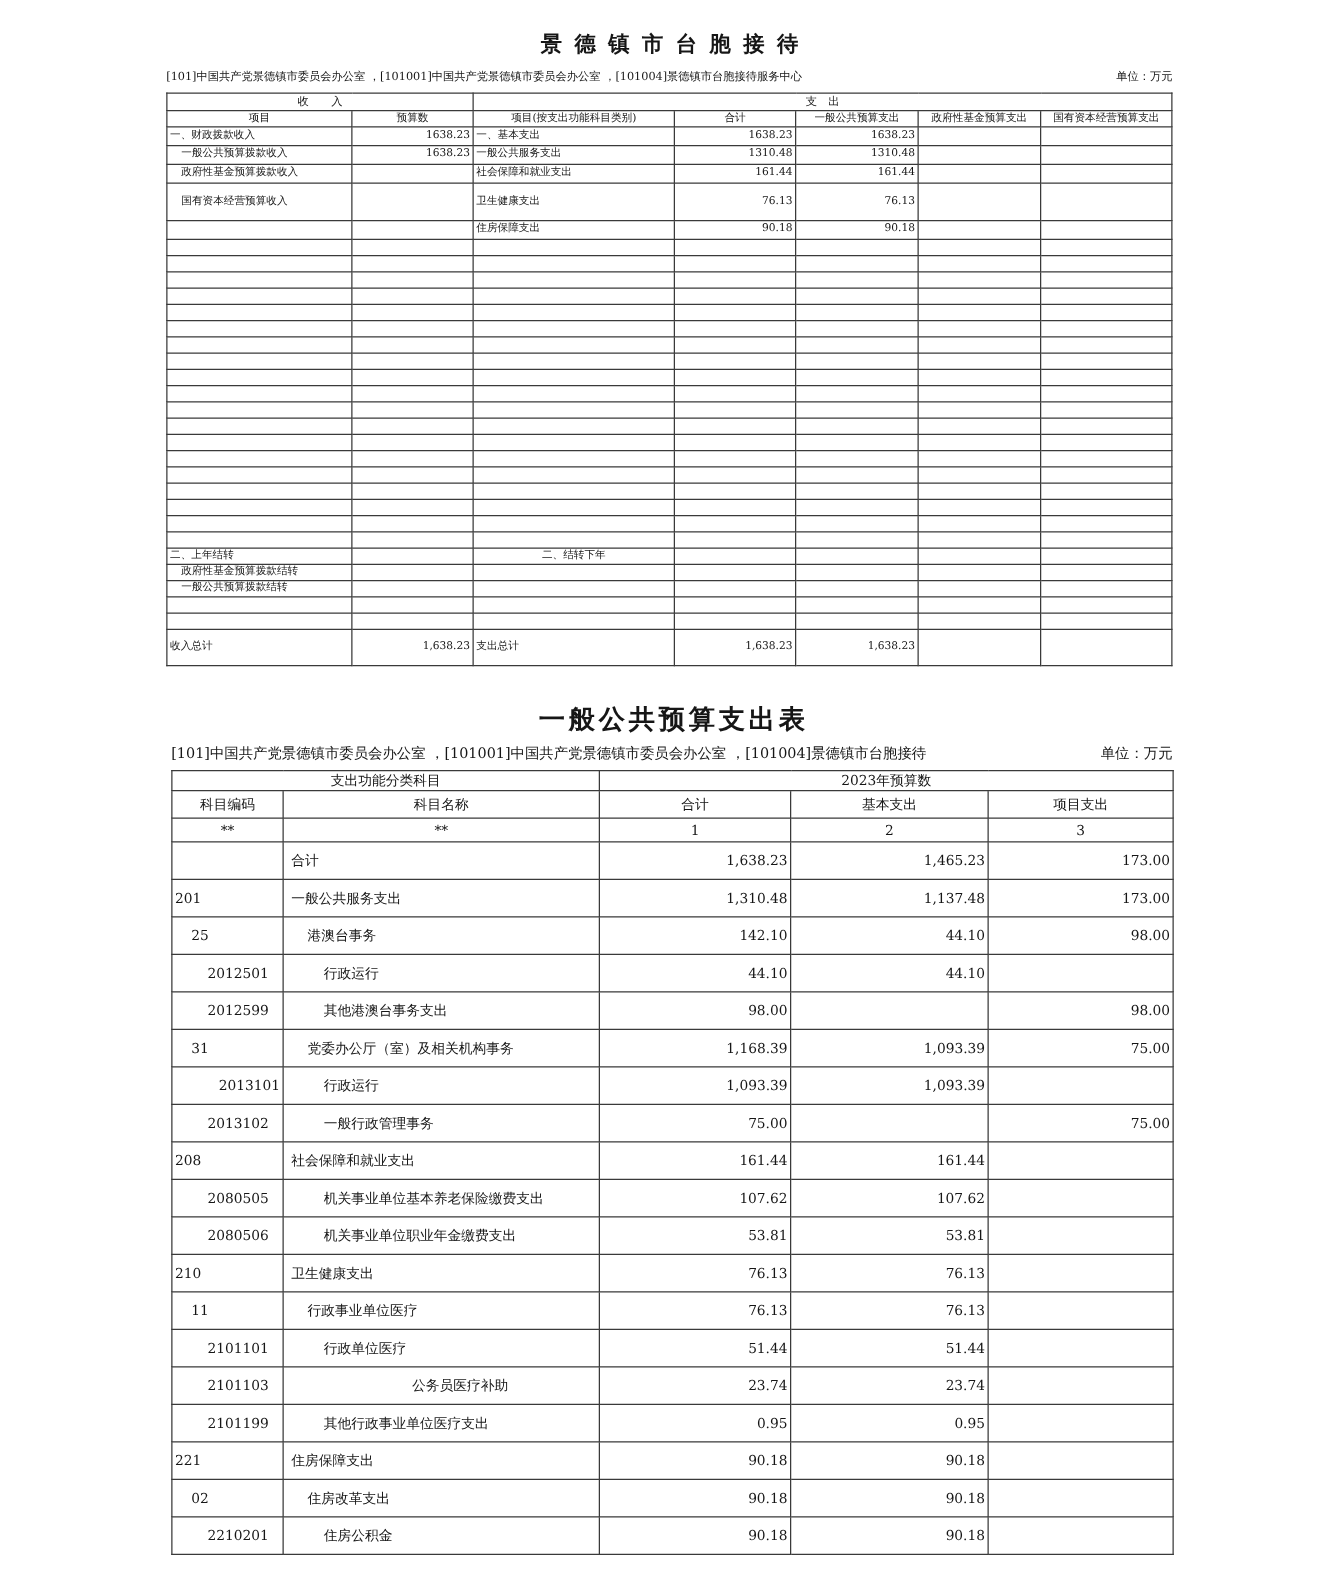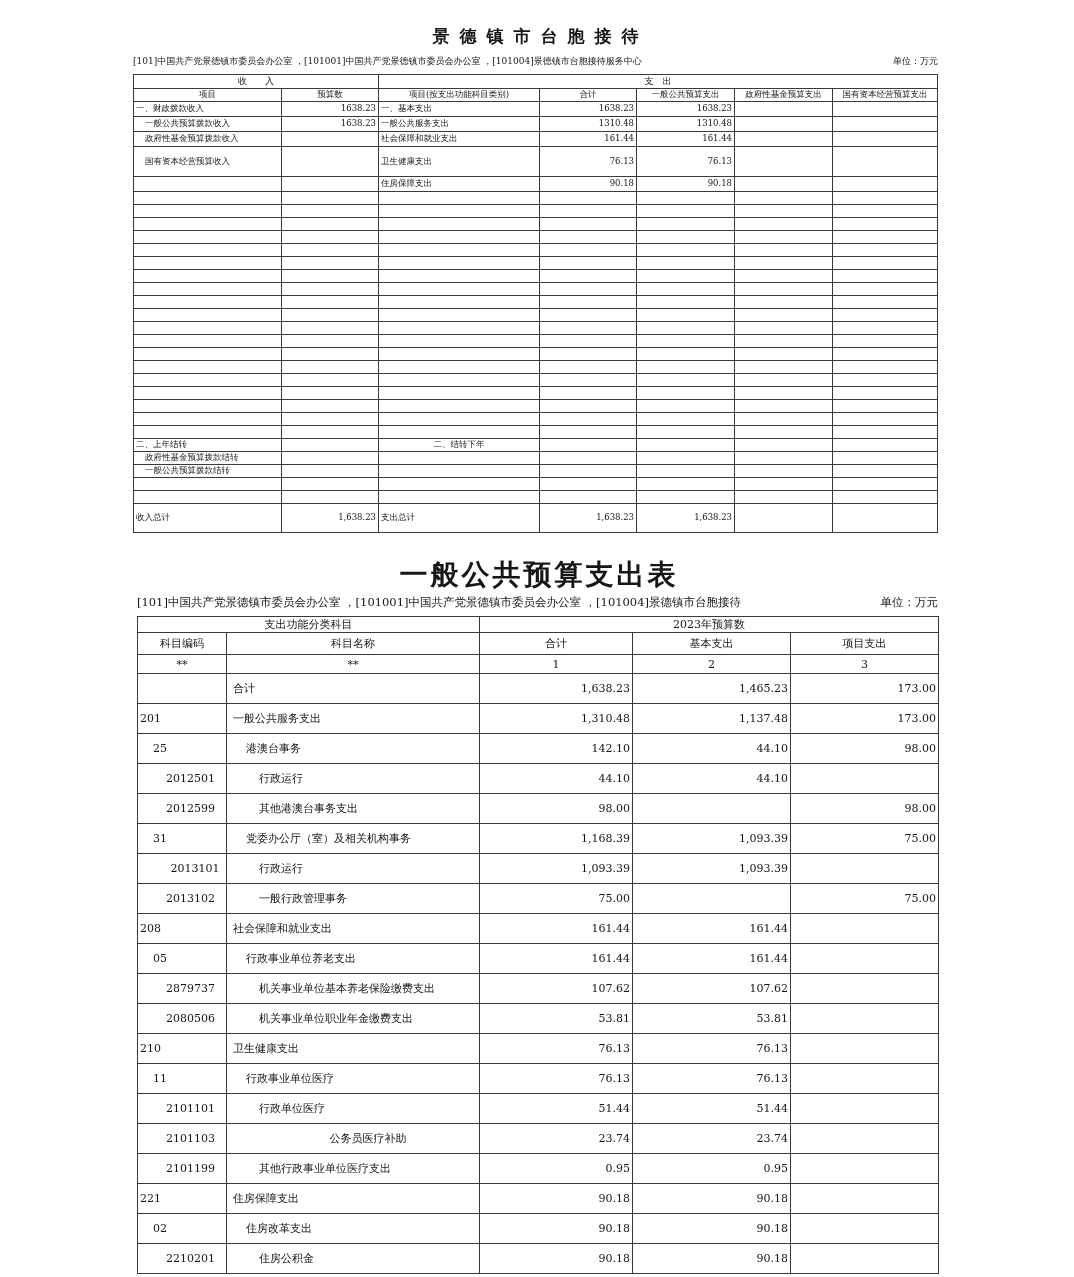--- a/index.html
+++ b/index.html
@@ -9,21 +9,21 @@
     color:#161616;
   }
   .sheet{position:relative;width:1074px;height:1277px;overflow:hidden;background:#fff;}
 
   
   .sec1{position:absolute;left:133px;top:27px;width:805px;}
   .sec2{position:absolute;left:137px;top:562px;width:801px;}
 
   .title{text-align:center;font-weight:bold;white-space:nowrap;}
   .sec1 .title{font-size:17px;letter-spacing:10px;text-indent:10px;line-height:19px;}
-  .sec2 .title{font-size:28px;letter-spacing:3px;text-indent:3px;line-height:25px;}
+  .sec2 .title{font-size:21px;letter-spacing:3px;text-indent:3px;line-height:25px;}
 
   .subline{display:flex;justify-content:space-between;align-items:flex-end;white-space:nowrap;}
   .sec1 .subline{margin-top:9px;margin-bottom:6px;font-size:9px;}
   .sec2 .subline{margin-top:8px;margin-bottom:6px;font-size:11.5px;}
   .subline .sub{overflow:hidden;}
   .sec2 .subline .sub{max-width:676px;}
   .subline .unit{flex:none;padding-left:10px;}
 
   table{border-collapse:collapse;table-layout:fixed;width:100%;}
   td,th{border:1px solid #3a3a3a;padding:0 2px;overflow:hidden;white-space:nowrap;font-weight:normal;}
@@ -426,49 +426,42 @@
             <td style="text-align: right;">98.00</td>
           </tr>
           <tr style="height: 29px;">
             <td style="text-align: left; padding-left: 15px;">31</td>
             <td style="text-align: left; padding-left: 19px;">党委办公厅（室）及相关机构事务</td>
             <td style="text-align: right;">1,168.39</td>
             <td style="text-align: right;">1,093.39</td>
             <td style="text-align: right;">75.00</td>
           </tr>
           <tr style="height: 29px;">
-            <td style="text-align: center; padding-left: 28px;">2013101</td>
+            <td style="text-align: right; padding-left: 28px;">2013101</td>
             <td style="text-align: left; padding-left: 32px;">行政运行</td>
             <td style="text-align: right;">1,093.39</td>
             <td style="text-align: right;">1,093.39</td>
             <td style="text-align: right;"></td>
           </tr>
           <tr style="height: 29px;">
             <td style="text-align: left; padding-left: 28px;">2013102</td>
             <td style="text-align: left; padding-left: 32px;">一般行政管理事务</td>
             <td style="text-align: right;">75.00</td>
             <td style="text-align: right;"></td>
             <td style="text-align: right;">75.00</td>
           </tr>
           <tr style="height: 29px;">
             <td style="text-align: left; padding-left: 2px;">208</td>
             <td style="text-align: left; padding-left: 6px;">社会保障和就业支出</td>
             <td style="text-align: right;">161.44</td>
             <td style="text-align: right;">161.44</td>
             <td style="text-align: right;"></td>
           </tr>
           <tr style="height: 29px;">
-            <td style="text-align: left; padding-left: 15px;">05</td>
-            <td style="text-align: left; padding-left: 19px;">行政事业单位养老支出</td>
-            <td style="text-align: right;">161.44</td>
-            <td style="text-align: right;">161.44</td>
-            <td style="text-align: right;"></td>
-          </tr>
-          <tr style="height: 29px;">
-            <td style="text-align: left; padding-left: 28px;">2879737</td>
+            <td style="text-align: left; padding-left: 28px;">2080505</td>
             <td style="text-align: left; padding-left: 32px;">机关事业单位基本养老保险缴费支出</td>
             <td style="text-align: right;">107.62</td>
             <td style="text-align: right;">107.62</td>
             <td style="text-align: right;"></td>
           </tr>
           <tr style="height: 29px;">
             <td style="text-align: left; padding-left: 28px;">2080506</td>
             <td style="text-align: left; padding-left: 32px;">机关事业单位职业年金缴费支出</td>
             <td style="text-align: right;">53.81</td>
             <td style="text-align: right;">53.81</td>

